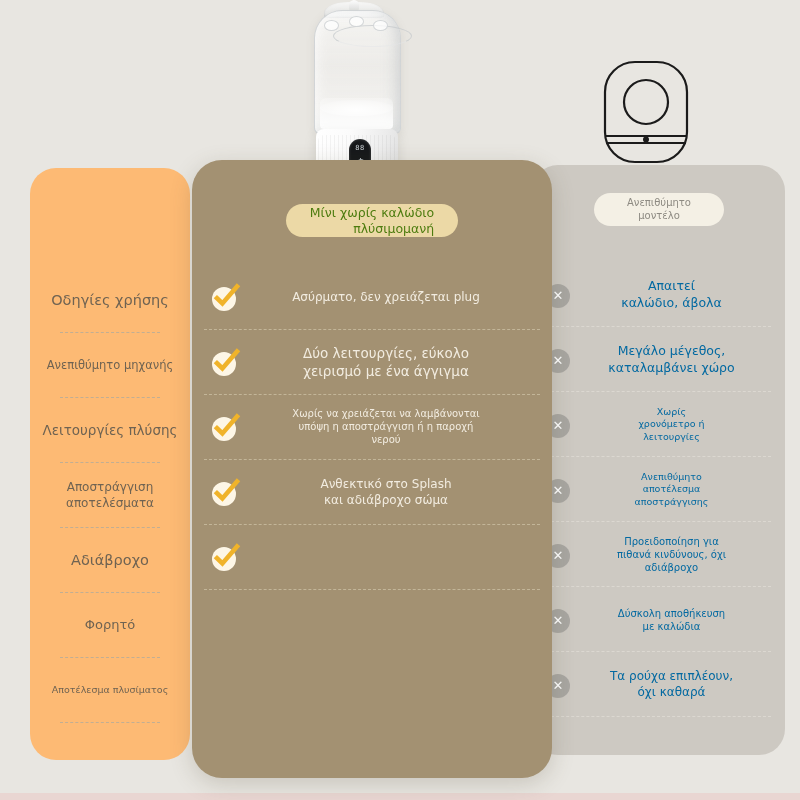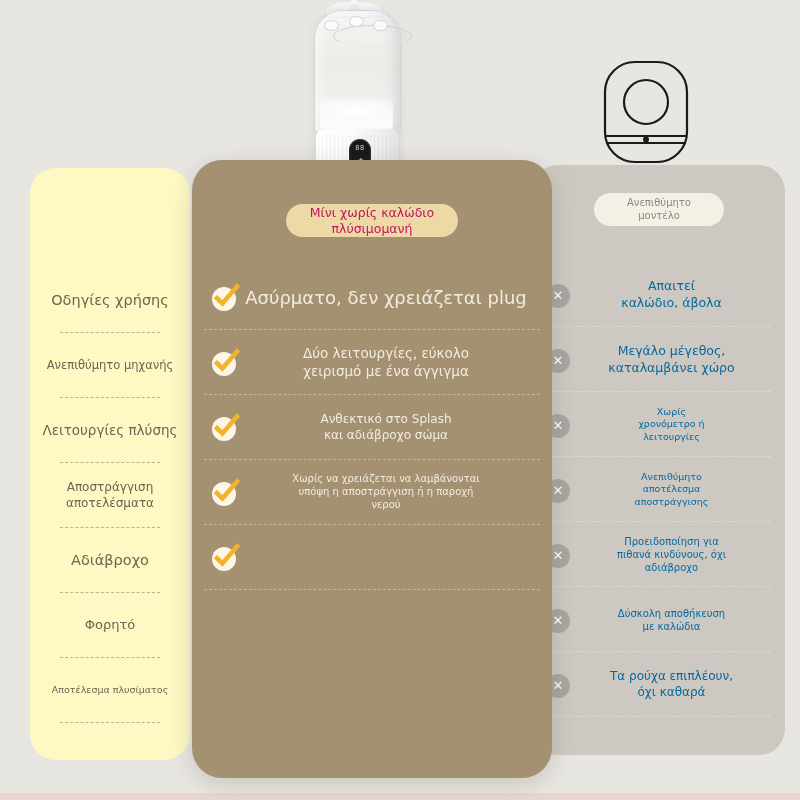--- a/index.html
+++ b/index.html
@@ -182,21 +182,21 @@
   
   .column {
     position: absolute;
     box-sizing: border-box;
   }
   #col-left {
     left: 30px;
     top: 168px;
     width: 160px;
     height: 592px;
-    background: #fef9c3;
+    background: #fdba74;
     border-radius: 26px;
     z-index: 1;
   }
   #col-right {
     left: 532px;
     top: 165px;
     width: 253px;
     height: 590px;
     background: #cdc9c2;
     border-radius: 26px;
@@ -223,23 +223,24 @@
     text-align: center;
     border-radius: 18px;
     line-height: 1.25;
   }
   #badge-center {
     left: 94px;
     top: 44px;
     width: 172px;
     height: 33px;
     background: #ecd9a6;
-    color: #be185d;
+    color: #4d7c0f;
     font-size: 12.5px;
     padding: 0 6px;
+    text-align: right;
   }
   #badge-right {
     left: 62px;
     top: 28px;
     width: 130px;
     height: 33px;
     background: #f4f0e5;
     color: #8d8a82;
     font-size: 10px;
     padding: 0 6px;
@@ -507,52 +508,52 @@
     </span>
   </div>
   <div class="rows" id="rows-center">
     <div class="row">
       <span class="check-icon">
         <span class="disc"></span>
         <svg width="30" height="30" viewBox="0 0 30 30">
             <path d="M6 16.2 L11.4 21.4 L26 4.6" fill="none" stroke="#f0b32a" stroke-width="4.6" stroke-linecap="square" stroke-linejoin="miter"></path>
           </svg>
       </span>
-      <div class="center-text" style="font-size:18px;white-space:pre-line">Ασύρματο, δεν χρειάζεται plug</div>
+      <div class="center-text" style="font-size:12px;white-space:pre-line">Ασύρματο, δεν χρειάζεται plug</div>
     </div>
     <div class="row">
       <span class="check-icon">
         <span class="disc"></span>
         <svg width="30" height="30" viewBox="0 0 30 30">
             <path d="M6 16.2 L11.4 21.4 L26 4.6" fill="none" stroke="#f0b32a" stroke-width="4.6" stroke-linecap="square" stroke-linejoin="miter"></path>
           </svg>
       </span>
       <div class="center-text" style="font-size:13.5px;white-space:pre-line">Δύο λειτουργίες, εύκολο
 χειρισμό με ένα άγγιγμα</div>
     </div>
     <div class="row">
       <span class="check-icon">
         <span class="disc"></span>
         <svg width="30" height="30" viewBox="0 0 30 30">
             <path d="M6 16.2 L11.4 21.4 L26 4.6" fill="none" stroke="#f0b32a" stroke-width="4.6" stroke-linecap="square" stroke-linejoin="miter"></path>
           </svg>
       </span>
-      <div class="center-text" style="font-size:12px;white-space:pre-line">Ανθεκτικό στο Splash
-και αδιάβροχο σώμα</div>
+      <div class="center-text" style="font-size:10px;white-space:pre-line">Χωρίς να χρειάζεται να λαμβάνονται
+υπόψη η αποστράγγιση ή η παροχή
+νερού</div>
     </div>
     <div class="row">
       <span class="check-icon">
         <span class="disc"></span>
         <svg width="30" height="30" viewBox="0 0 30 30">
             <path d="M6 16.2 L11.4 21.4 L26 4.6" fill="none" stroke="#f0b32a" stroke-width="4.6" stroke-linecap="square" stroke-linejoin="miter"></path>
           </svg>
       </span>
-      <div class="center-text" style="font-size:10px;white-space:pre-line">Χωρίς να χρειάζεται να λαμβάνονται
-υπόψη η αποστράγγιση ή η παροχή
-νερού</div>
+      <div class="center-text" style="font-size:12px;white-space:pre-line">Ανθεκτικό στο Splash
+και αδιάβροχο σώμα</div>
     </div>
     <div class="row">
       <span class="check-icon">
         <span class="disc"></span>
         <svg width="30" height="30" viewBox="0 0 30 30">
             <path d="M6 16.2 L11.4 21.4 L26 4.6" fill="none" stroke="#f0b32a" stroke-width="4.6" stroke-linecap="square" stroke-linejoin="miter"></path>
           </svg>
       </span>
     </div>
   </div>

